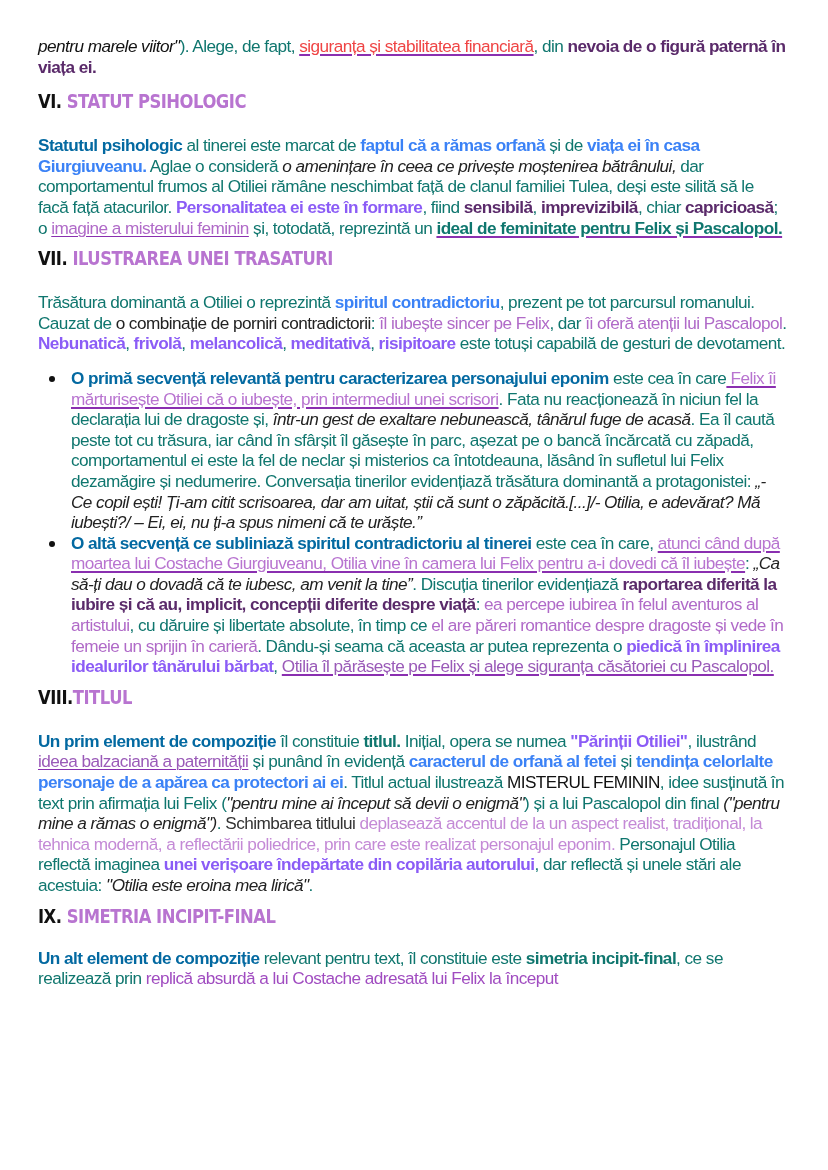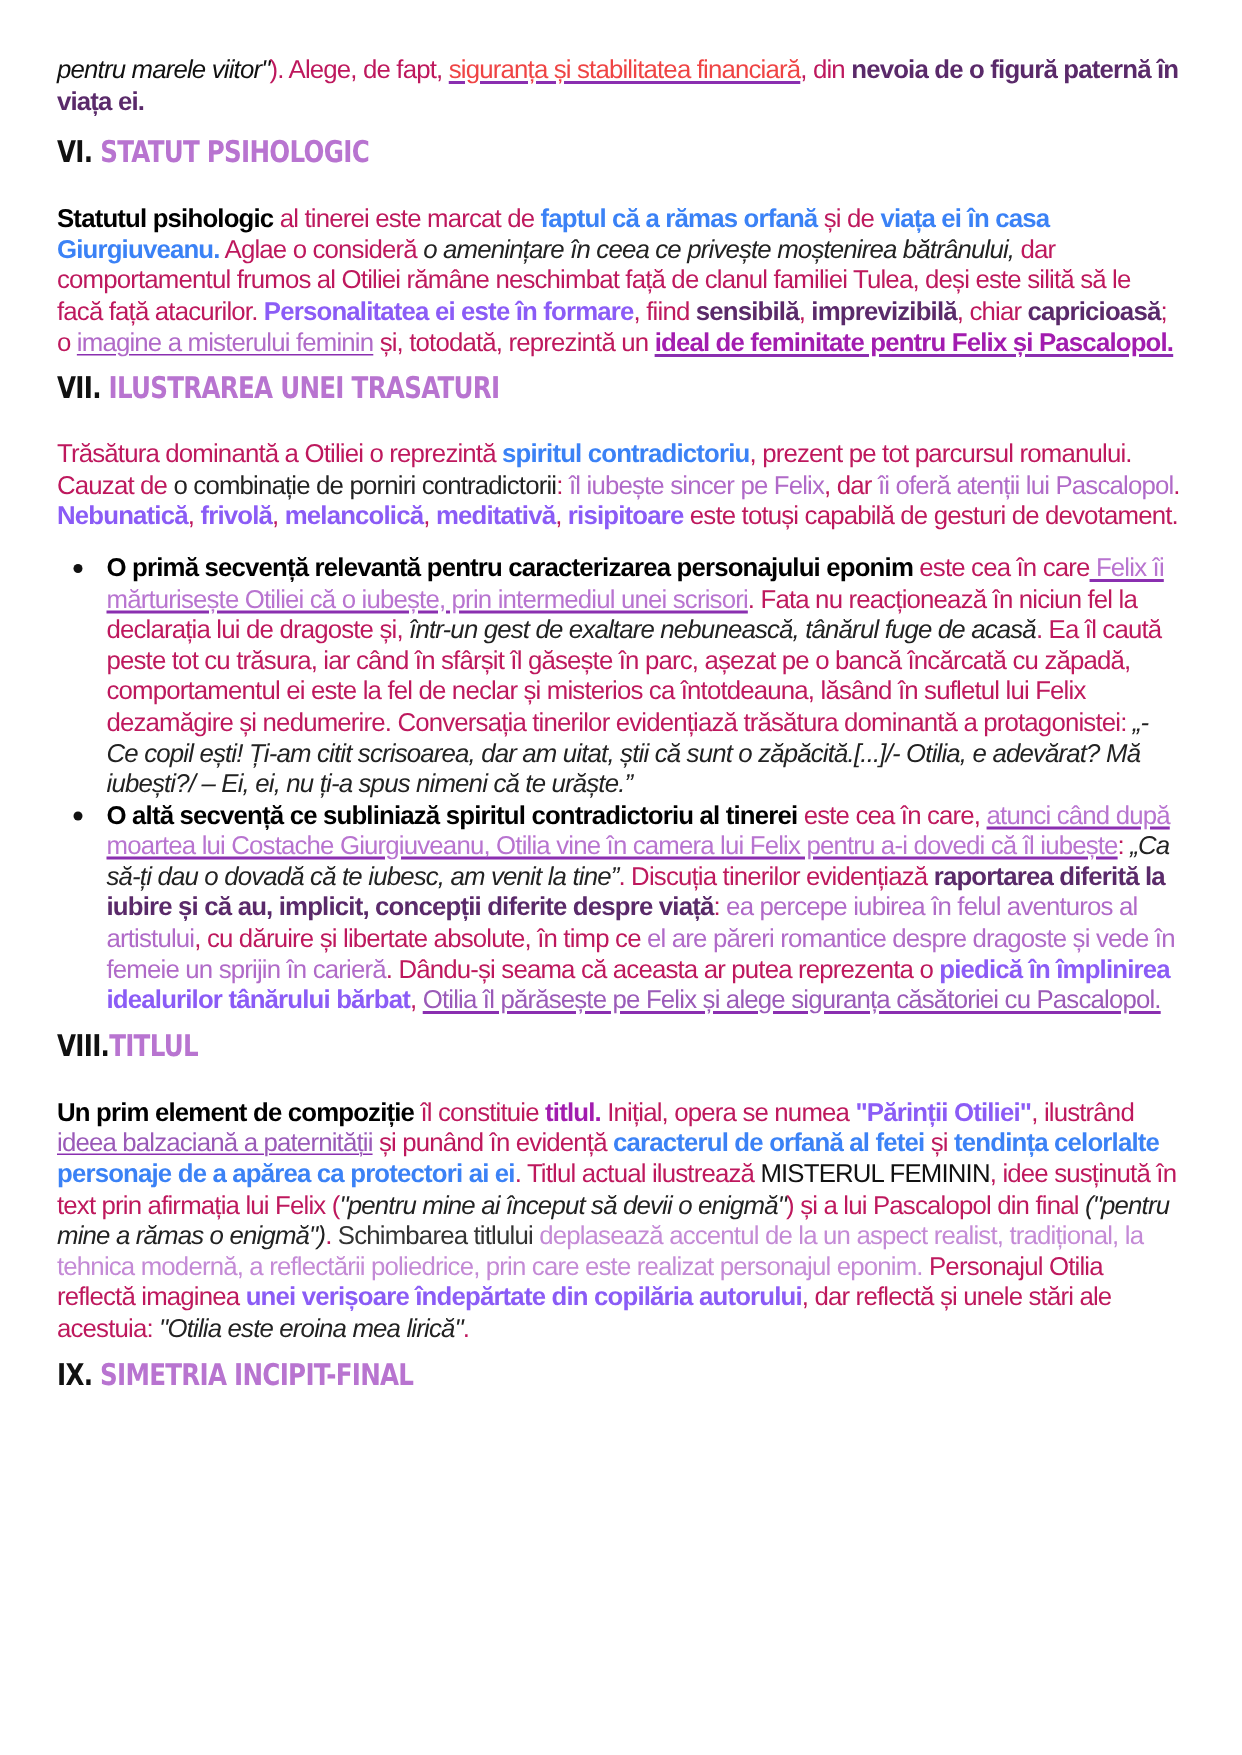--- a/index.html
+++ b/index.html
@@ -15,27 +15,27 @@
       color: #4a4a4a;
     }
     .page {
       position: relative;
       padding: 36px 40px 0 38px;
       font-size: 17.2px;
       line-height: 20.6px;
       letter-spacing: -0.55px;
     }
     p { margin: 0; }
-    .t-gray { color: #be185d; }
-    .t-dark { color: #000000; font-weight: bold; }
+    .t-gray { color: #0f766e; }
+    .t-dark { color: #0369a1; font-weight: bold; }
     .t-darkgray-b { color: #8b5cf6; font-weight: bold; }
     .t-purple-b { color: #3b82f6; font-weight: bold; }
     .t-deeppurple-b { color: #5a2a6a; font-weight: bold; }
     .t-lilac { color: #b06ac8; }
-    .t-lilac-b { color: #a21caf; font-weight: bold; }
+    .t-lilac-b { color: #0f766e; font-weight: bold; }
     .t-ital { }
     .t-black-i { color: #111111; font-style: italic; }
     .u-purple { text-decoration: underline; text-decoration-color: #8a2fb0; text-decoration-thickness: 2px; text-underline-offset: 2px; }
     .u-dark { text-decoration-color: #333; text-decoration-thickness: 2px; text-underline-offset: 2px; }
     .link-purple { color: #ef4444; }
     .link-lilac { color: #b874d0; }
 
     .heading {
       font-family: "DejaVu Sans", sans-serif;
       font-size: 20px;
@@ -113,14 +113,17 @@
     <span class="num">VIII.</span><span class="title">TITLUL</span>
   </h2>
   <p>
     <span class="t-dark">Un prim element de compoziție</span><span class="t-gray"> îl constituie </span><span class="t-lilac-b">titlul.</span><span class="t-gray"> Inițial, opera se numea </span><span class="t-darkgray-b t-ital">"Părinții Otiliei"</span><span class="t-gray">, ilustrând </span><span class="link-lilac u-purple" style="color:#9a5ab8;text-decoration-thickness:1px">ideea balzaciană a paternității</span><span class="t-gray"> și punând în evidență </span><span class="t-purple-b">caracterul de orfană al fetei</span><span class="t-gray"> și </span><span class="t-purple-b">tendința celorlalte personaje de a apărea ca protectori ai ei</span><span class="t-gray">. Titlul actual ilustrează </span><span style="color:#111">MISTERUL FEMININ</span><span class="t-gray">, idee susținută în text prin afirmația lui Felix (</span><span class="t-black-i" style="color:#222">"pentru mine ai început să devii o enigmă"</span><span class="t-gray">) și a lui Pascalopol din final </span><span class="t-black-i" style="color:#222">("pentru mine a rămas o enigmă")</span><span class="t-gray">. </span><span class="u-dark" style="color:#333">Schimbarea titlului</span><span class="t-lilac" style="color:#c48ad6"> deplasează accentul de la un aspect realist, tradițional, la tehnica modernă, a reflectării poliedrice, prin care este realizat personajul eponim.</span><span class="t-gray"> Personajul Otilia reflectă imaginea </span><span class="t-darkgray-b">unei verișoare îndepărtate din copilăria autorului</span><span class="t-gray">, dar reflectă și unele stări ale acestuia: </span><span class="t-black-i" style="color:#222">"Otilia este eroina mea lirică"</span><span class="t-gray">.</span>
   </p>
 
   <h2 class="heading h9">
     <span class="num">IX.</span>
     <span class="title">SIMETRIA INCIPIT-FINAL</span>
   </h2>
+  <p>
+    <span class="t-dark">Un alt element de compoziție</span><span class="t-gray"> relevant pentru text,  îl constituie este </span><span class="t-lilac-b">simetria incipit-final</span><span class="t-gray">, ce se realizează prin </span><span class="t-ital" style="color:#a04cc0">replică absurdă a lui Costache adresată lui Felix la început</span>
+  </p>
 
 </div>
 
 </body></html>

